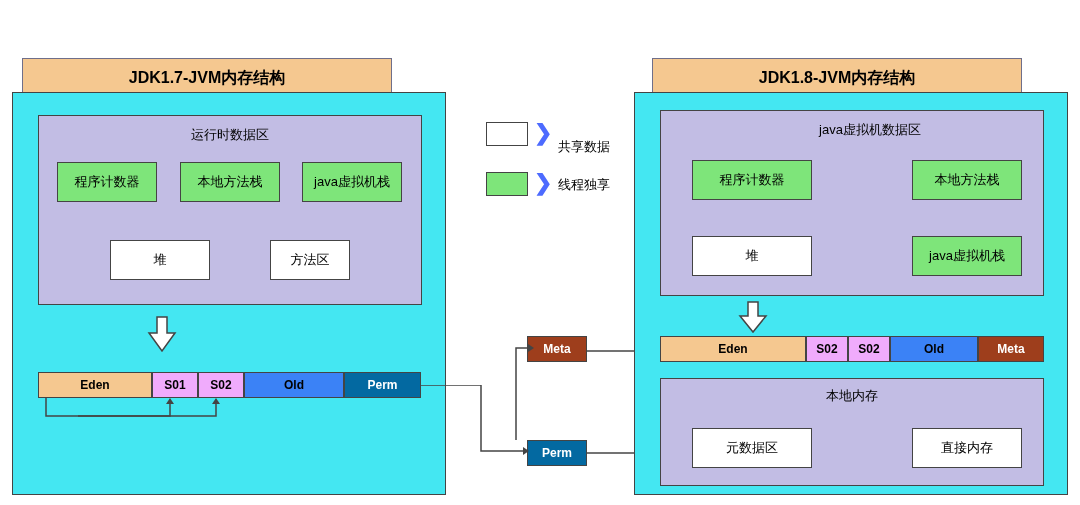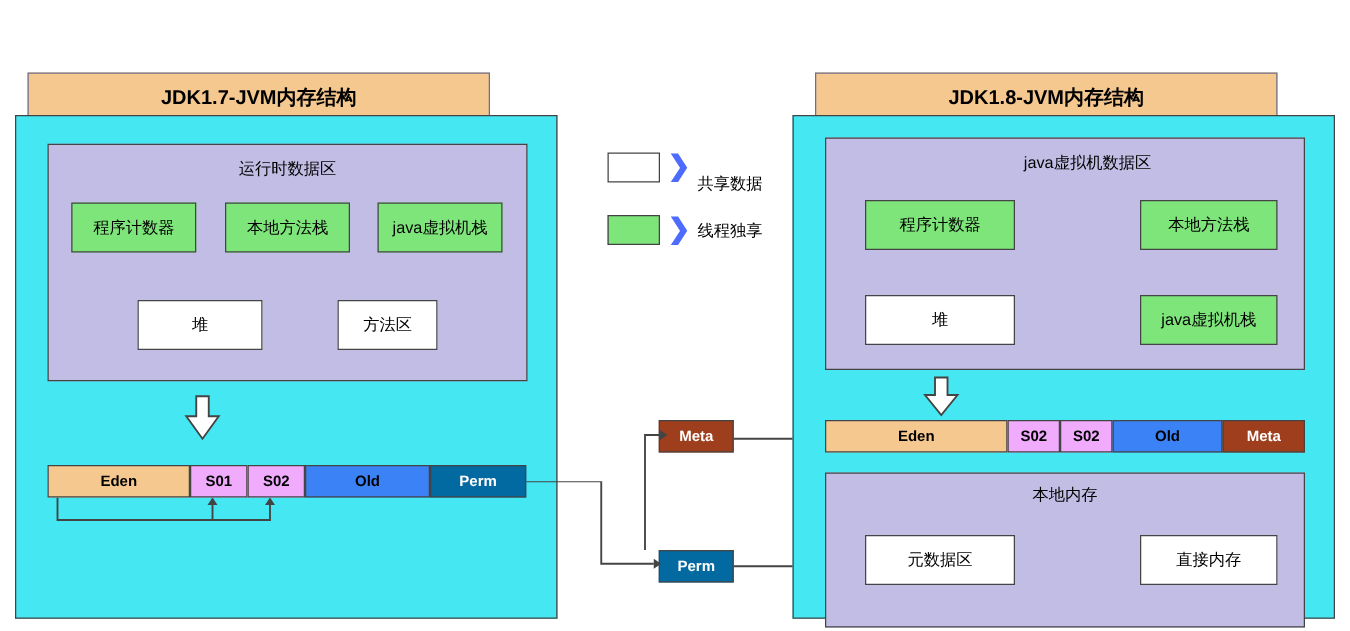--- a/index.html
+++ b/index.html
@@ -95,17 +95,17 @@
 <svg class="arrow-down" style="top:300px; left:736px;" width="34" height="36">
     <polygon points="12,2 22,2 22,16 30,16 17,32 4,16 12,16" fill="#fff" stroke="#444" stroke-width="1.5"></polygon>
   </svg>
 
 <div class="mem-seg eden" style="top:336px; left:660px; width:146px;">Eden</div>
 <div class="mem-seg surv" style="top:336px; left:806px; width:42px;">S02</div>
 <div class="mem-seg surv" style="top:336px; left:848px; width:42px;">S02</div>
 <div class="mem-seg old" style="top:336px; left:890px; width:88px;">Old</div>
 <div class="mem-seg meta" style="top:336px; left:978px; width:66px;">Meta</div>
 
-<div class="lav-box" style="top:378px; left:660px; width:384px; height:124px;">
+<div class="lav-box" style="top:378px; left:660px; width:384px; height:108px;">
   <span class="label" style="top:8px; left:0; right:0; text-align:center;">本地内存</span>
 </div>
 <div class="white-box" style="top:428px; left:692px; width:120px; height:40px;">元数据区</div>
 <div class="white-box" style="top:428px; left:912px; width:110px; height:40px;">直接内存</div>
 
 </body></html>

